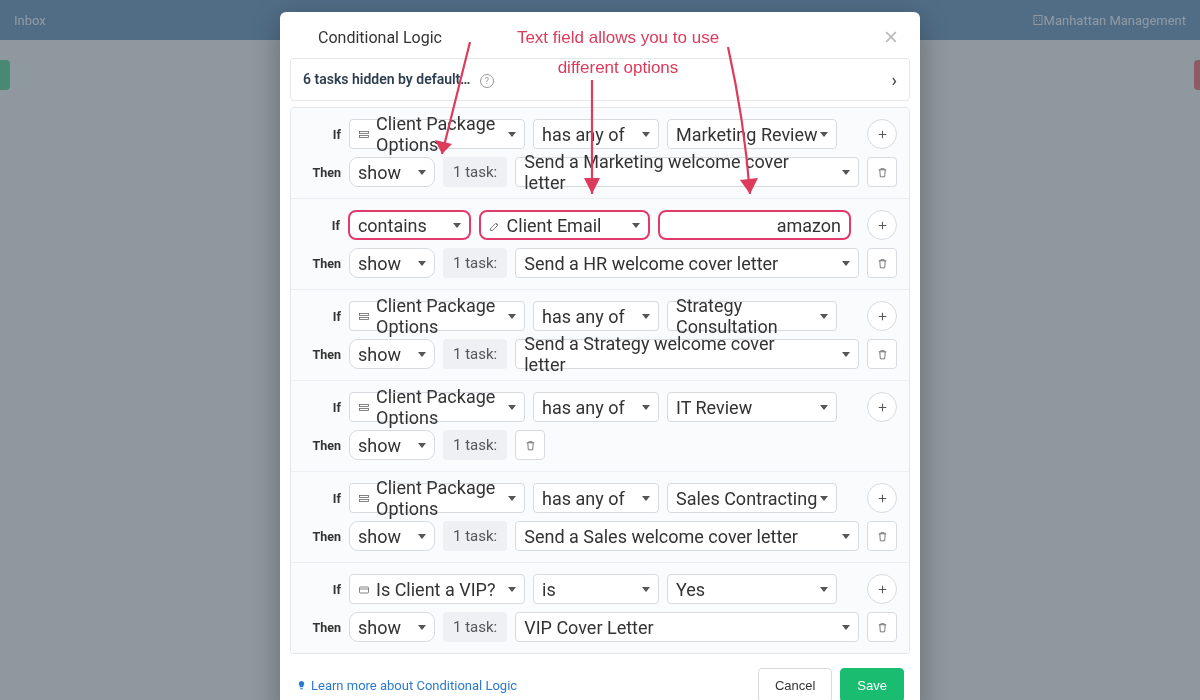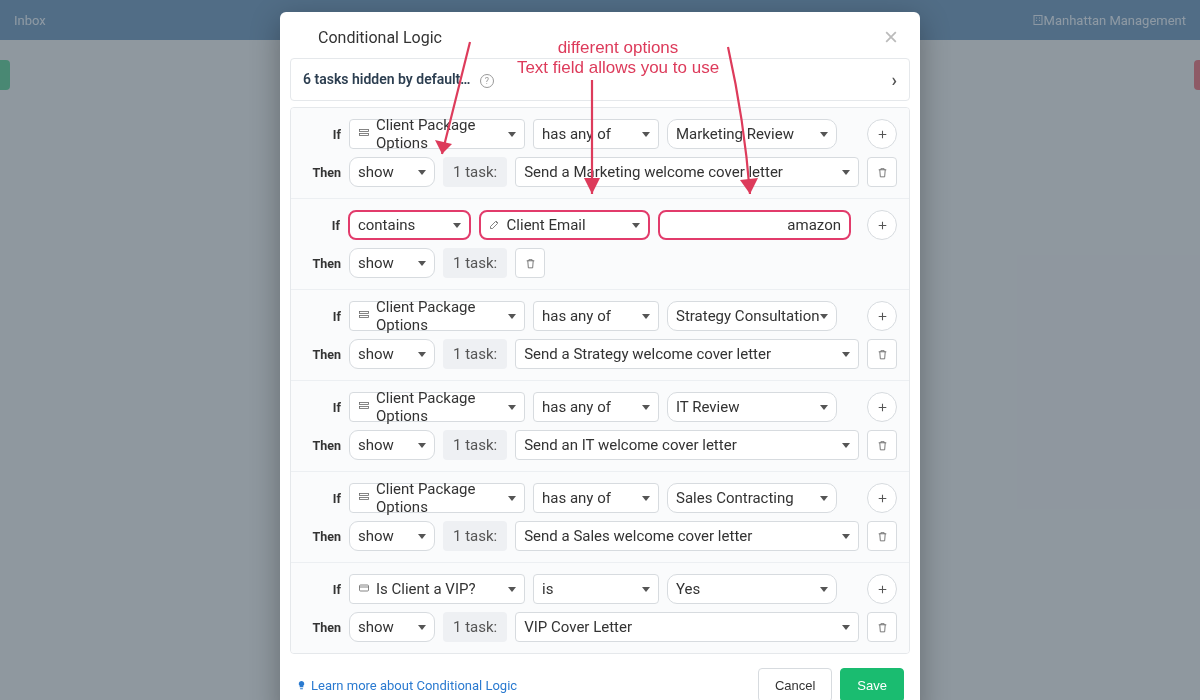--- a/index.html
+++ b/index.html
@@ -33,27 +33,27 @@
   .hiddenrow { margin:0 10px; padding:10px 12px; background:#fff; border:1px solid #e5e8eb; border-radius:4px; display:flex; align-items:center; justify-content:space-between; font-weight:600; font-size:14px; cursor:pointer;}
   .hiddenrow .help { display:inline-flex; width:14px; height:14px; border:1px solid #999; border-radius:50%; align-items:center; justify-content:center; font-size:9px; color:#999; margin-left:6px; font-weight:400;}
   .hiddenrow .chev { font-size:18px; color:#555;}
 
   .rules { margin:6px 10px 0; border:1px solid #e5e8eb; border-radius:4px; background:#fafbfc; overflow:hidden;}
   .rule { padding:11px 12px 11px 16px; border-bottom:1px solid #eceff2; background:#fafbfc;}
   .rule:last-child{ border-bottom:none;}
   .line { display:flex; align-items:center; gap:8px; }
   .line + .line { margin-top:8px; }
   .lbl { width:34px; text-align:right; font-weight:700; font-size:12.5px; color:#333;}
-  .sel, .txtin { height:30px; background:#fff; border:1px solid #d7dbdf; border-radius:4px; display:flex; align-items:center; padding:0 8px; font-size:15px; color:#333; position:relative;}
+  .sel, .txtin { height:30px; background:#fff; border:1px solid #d7dbdf; border-radius:4px; display:flex; align-items:center; padding:0 8px; font-size:18px; color:#333; position:relative;}
   .sel .caret { margin-left:auto; border-left:4px solid transparent; border-right:4px solid transparent; border-top:5px solid #555; }
   .sel .ic { margin-right:6px; color:#666;}
   .sel.show { min-width:86px;border-radius:9px;}
   .field { width:176px;}
   .op    { width:126px;}
-  .val   { width:170px;border-radius:10px;}
+  .val   { width:170px;}
   .txtin { width:199px;justify-content:flex-end; }
   .taskcnt { height:30px; min-width:56px; background:#eef0f3; border-radius:4px; display:flex; align-items:center; padding:0 10px; font-size:15px; color:#555;}
   .tasksel { flex:1;gap:40px; }
   .iconbtn { width:30px; height:30px; border:1px solid #d7dbdf; border-radius:50%; background:#fff; display:flex; align-items:center; justify-content:center; cursor:pointer; flex:none;}
   .iconbtn.sq { border-radius:4px;}
   .iconbtn svg { width:13px; height:13px; }
 
   .hl { border:2px solid #e23b6b; border-radius:8px; }
 
   .mftr { padding:14px 16px 16px; display:flex; align-items:center; }
@@ -201,20 +201,24 @@
     </div>
     <div class="line">
       <span class="lbl">Then</span>
       <div class="sel show">
         <span>show</span>
             <span class="caret"></span>
       </div>
       <div class="taskcnt">
             <span>1 task:</span>
           </div>
+      <div class="sel tasksel">
+        <span>Send a HR welcome cover letter</span>
+            <span class="caret"></span>
+      </div>
       <span class="iconbtn sq">
             <svg viewBox="0 0 24 24">
               <path d="M5 7h14M9 7V5h6v2M7 7l1 13h8l1-13" fill="none" stroke="#666" stroke-width="1.6"></path>
             </svg>
           </span>
     </div>
   </div>
   <div class="rule">
     <div class="line">
       <span class="lbl">If</span>
@@ -289,24 +293,20 @@
     </div>
     <div class="line">
       <span class="lbl">Then</span>
       <div class="sel show">
         <span>show</span>
             <span class="caret"></span>
       </div>
       <div class="taskcnt">
             <span>1 task:</span>
           </div>
-      <div class="sel tasksel">
-        <span>Send an IT welcome cover letter</span>
-            <span class="caret"></span>
-      </div>
       <span class="iconbtn sq">
             <svg viewBox="0 0 24 24">
               <path d="M5 7h14M9 7V5h6v2M7 7l1 13h8l1-13" fill="none" stroke="#666" stroke-width="1.6"></path>
             </svg>
           </span>
     </div>
   </div>
   <div class="rule">
     <div class="line">
       <span class="lbl">If</span>
@@ -412,22 +412,22 @@
     <button class="btn">
         <span>Cancel</span>
       </button>
     <button class="btn primary">
         <span>Save</span>
       </button>
   </div>
 </div>
 
 <div class="anno" style="left:488px; top:28px; width:260px; text-align:center;">
+  <div>Text field allows you to use</div>
   <div style="margin-top:10px;">different options</div>
-  <div>Text field allows you to use</div>
 </div>
 
 <svg class="arrows">
 
   <path d="M190,30 C180,70 170,110 162,142"></path>
   <polygon class="head" points="162,142 155,128 172,132"></polygon>
 
   <path d="M312,68 C312,110 312,150 312,182"></path>
   <polygon class="head" points="312,182 304,166 320,166"></polygon>
 

